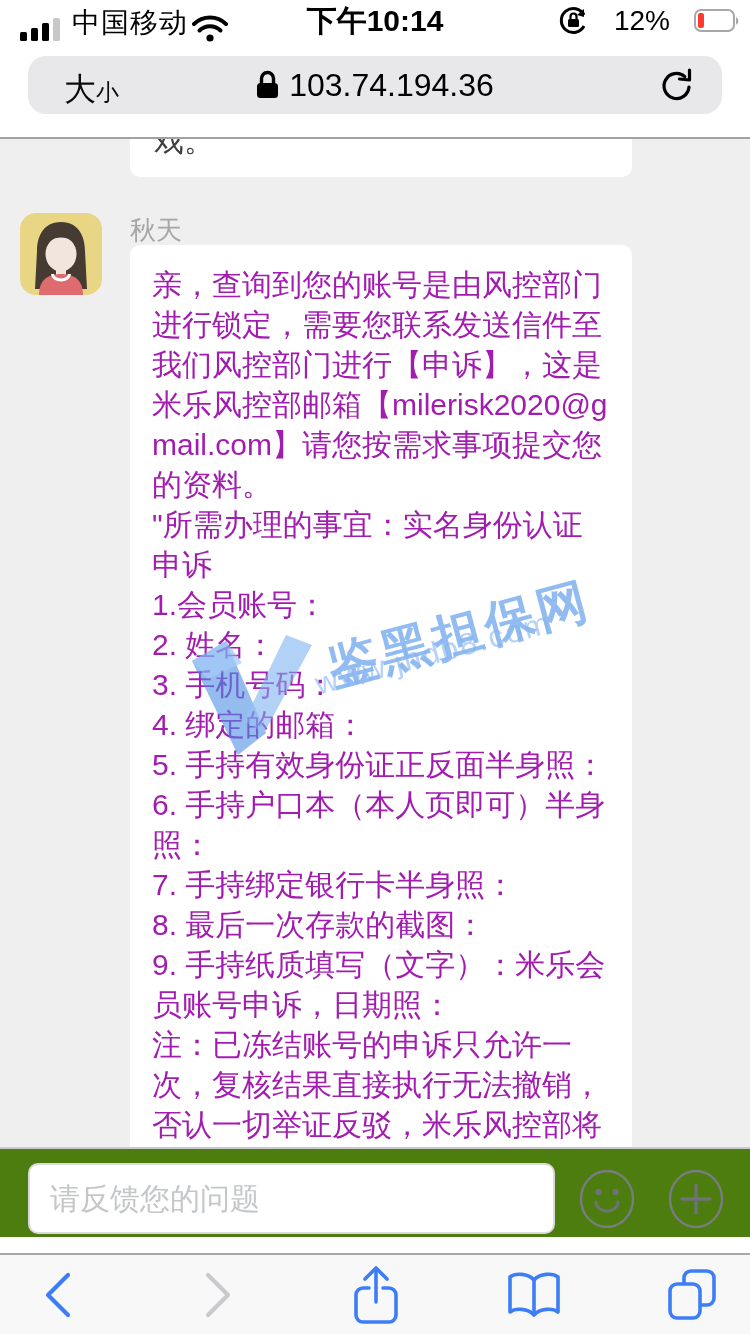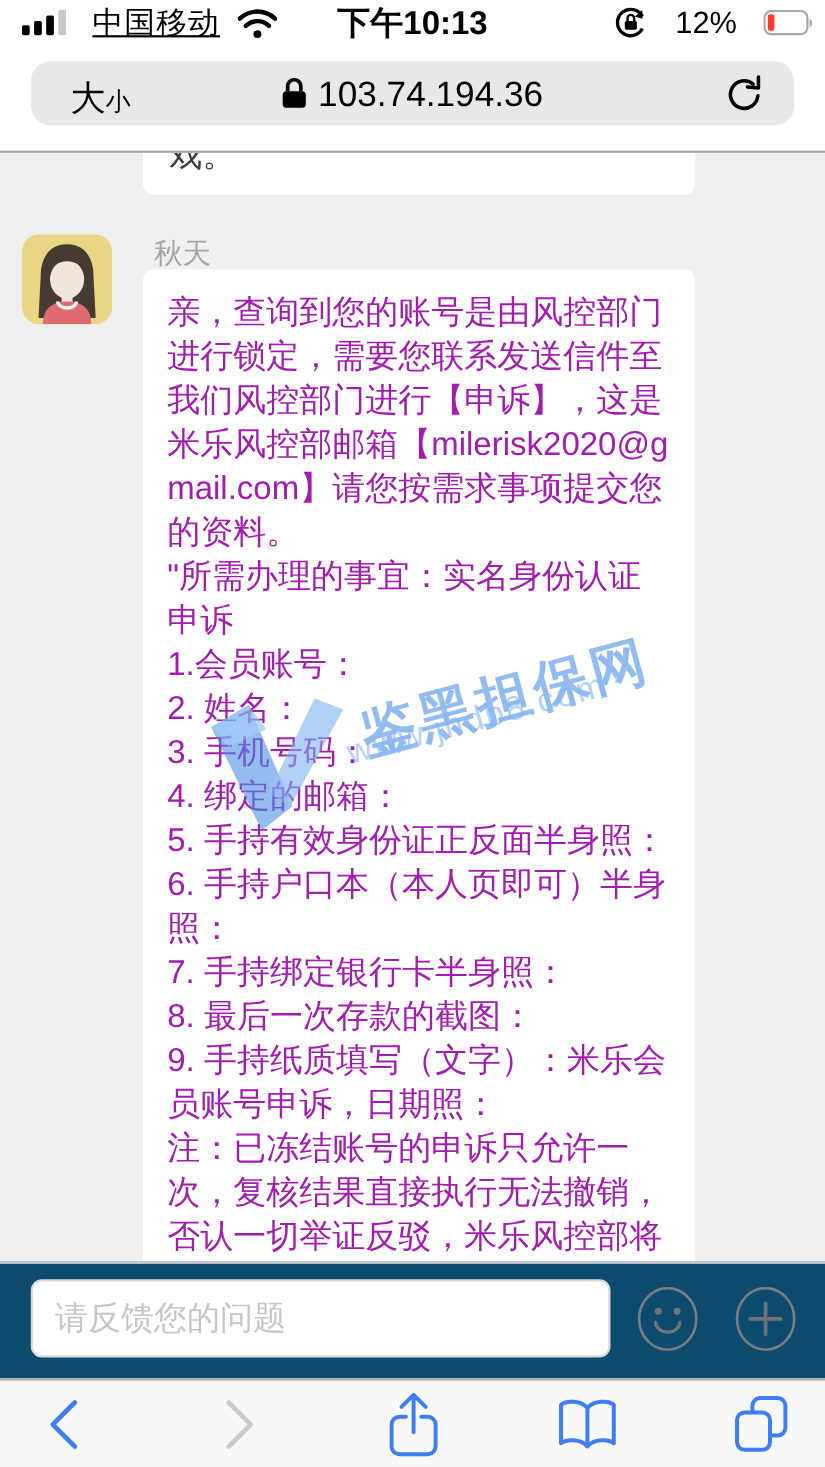--- a/index.html
+++ b/index.html
@@ -5,54 +5,54 @@
   * { margin:0; padding:0; box-sizing:border-box; }
   html,body { background:#444; }
   body { font-family:"Liberation Sans","DejaVu Sans",sans-serif; }
   .screen{
     position:relative; width:750px; height:1334px; margin:0 auto;
     background:#ffffff; overflow:hidden;
     font-family:"Liberation Sans","DejaVu Sans",sans-serif;
   }
   
   .status-bar{ position:absolute; top:0; left:0; right:0; height:42px; background:#fff; }
-  .sb-left{ position:absolute; left:20px; top:0; height:42px; display:flex; align-items:center; gap:16px;text-decoration:underline; }
+  .sb-left{ position:absolute; left:20px; top:0; height:42px; display:flex; align-items:flex-end; gap:4px; }
   .carrier{ font-size:28px; color:#000; letter-spacing:1px; }
   .sb-time{ position:absolute; left:0; right:0; top:0; height:42px; display:flex; align-items:center; justify-content:center;
     font-size:30px; font-weight:700; color:#000; }
   .sb-right{ position:absolute; right:10px; top:0; height:42px; display:flex; align-items:center; gap:24px; }
   .batt-pct{ font-size:28px; color:#000; }
   
   .url-bar{ position:absolute; top:42px; left:0; right:0; height:95px; background:#fff; }
   .url-field{ position:absolute; left:28px; right:28px; top:14px; height:58px; background:#E8E8EA; border-radius:18px; }
   .font-size-btn{ position:absolute; left:36px; top:0; height:58px; display:flex; align-items:baseline; padding-top:12px; color:#0a0a0a;}
   .fs-big{ font-size:32px; } .fs-small{ font-size:23px; }
   .url-center{ position:absolute; left:0; right:0; top:0; height:58px; display:flex; align-items:center; justify-content:center; gap:10px; }
   .url-text{ font-size:32px; color:#000;text-align:right; }
   .reload-btn{ position:absolute; right:26px; top:11px; width:38px; height:38px; }
   .hairline-top{ position:absolute; top:137px; left:0; right:0; height:2px; background:#A2A2A6; }
   
   .chat{ position:absolute; top:139px; left:0; right:0; height:1008px; background:#EFEFEF; overflow:hidden; }
   .clipped-bubble{ position:absolute; left:130px; top:0; width:502px; height:38px; background:#fff;
     border-radius:0 0 10px 10px; overflow:hidden; }
   .clipped-bubble span{ position:absolute; left:24px; top:-18px; font-size:30px; color:#3F3F3F; }
   .avatar{ position:absolute; left:20px; top:74px; width:82px; height:82px; border-radius:16px; overflow:hidden; }
-  .agent-name{ position:absolute; left:140px; top:74px; font-size:26px; color:#A6A6A6; }
+  .agent-name{ position:absolute; left:130px; top:74px; font-size:26px; color:#A6A6A6; }
   .msg-bubble{ position:absolute; left:130px; top:106px; width:502px; background:#fff; border-radius:10px;
     padding:20px 22px; font-size:30px; line-height:40px; color:#a21caf;
     white-space:pre-wrap; word-break:break-all; }
   
   .wm{ pointer-events:none; }
   .wm-logo{ position:absolute; left:186px; top:494px; opacity:.8; }
   .wm-title{ position:absolute; left:334px; top:496px; font-size:50px; font-weight:700; letter-spacing:4px;
     color:rgba(79,147,232,.62); transform:rotate(-15deg); transform-origin:0 80%; white-space:nowrap; z-index:6;}
   .wm-url{ position:absolute; left:316px; top:528px; font-size:31px; letter-spacing:2px;
     color:rgba(134,180,240,.6); transform:rotate(-15deg); transform-origin:0 50%; white-space:nowrap; z-index:6;}
   
-  .composer{ position:absolute; top:1147px; left:0; right:0; height:106px; background:#0c4a6e; border-top:2px solid #C9C9CB; }
+  .composer{ position:absolute; top:1147px; left:0; right:0; height:90px; background:#4d7c0f; border-top:2px solid #C9C9CB; }
   .composer input{ position:absolute; left:28px; top:14px; width:527px; height:71px; border:2px solid #DADADC;
     border-radius:10px; background:#fff; font-size:30px; color:#333; padding:0 20px; outline:none;
     font-family:"Liberation Sans","DejaVu Sans",sans-serif; }
   .composer input::placeholder{ color:#C4C6C8; }
   .round-btn{ position:absolute; top:21px; width:56px; height:58px; }
   .emoji-btn{ left:579px; } .add-btn{ left:668px; }
   
   .toolbar{ position:absolute; top:1253px; left:0; right:0; height:81px; background:#F8F8F8; border-top:2px solid #A7A7AA; }
   .tb-icon{ position:absolute; top:50%; transform:translate(-50%,-50%); }
   .tb-back{ left:58px; } .tb-fwd{ left:218px; } .tb-share{ left:376px; } .tb-book{ left:534px; } .tb-tabs{ left:692px; }
@@ -70,21 +70,21 @@
         <rect x="22" y="5" width="7" height="18" rx="1.5" fill="#000"></rect>
         <rect x="33" y="0" width="7" height="23" rx="1.5" fill="#C8C8CA"></rect>
       </svg>
       <span class="carrier">中国移动</span>
       <svg width="36" height="27" viewBox="0 0 36 27">
         <path d="M2,9 a23,23 0 0 1 32,0" fill="none" stroke="#000" stroke-width="4" stroke-linecap="round"></path>
         <path d="M7.5,15.5 a15,15 0 0 1 21,0" fill="none" stroke="#000" stroke-width="4" stroke-linecap="round"></path>
         <circle cx="18" cy="23" r="3.6" fill="#000"></circle>
       </svg>
     </div>
-    <div class="sb-time">下午10:13</div>
+    <div class="sb-time">下午10:14</div>
     <div class="sb-right">
       <svg width="34" height="32" viewBox="0 0 34 32">
         <path d="M28,21 a12,12 0 1 1 0,-11" fill="none" stroke="#000" stroke-width="3"></path>
         <path d="M28,4 L28,12 L21,10 Z" fill="#000"></path>
         <rect x="12" y="14" width="11" height="8" rx="1.5" fill="#000"></rect>
         <path d="M14.5,14 v-2.5 a3,3 0 0 1 6,0 V14" fill="none" stroke="#000" stroke-width="2.2"></path>
       </svg>
       <span class="batt-pct">12%</span>
       <svg width="46" height="24" viewBox="0 0 46 24">
         <rect x="1" y="1" width="39" height="21" rx="6" fill="none" stroke="#A8A8AA" stroke-width="2"></rect>

